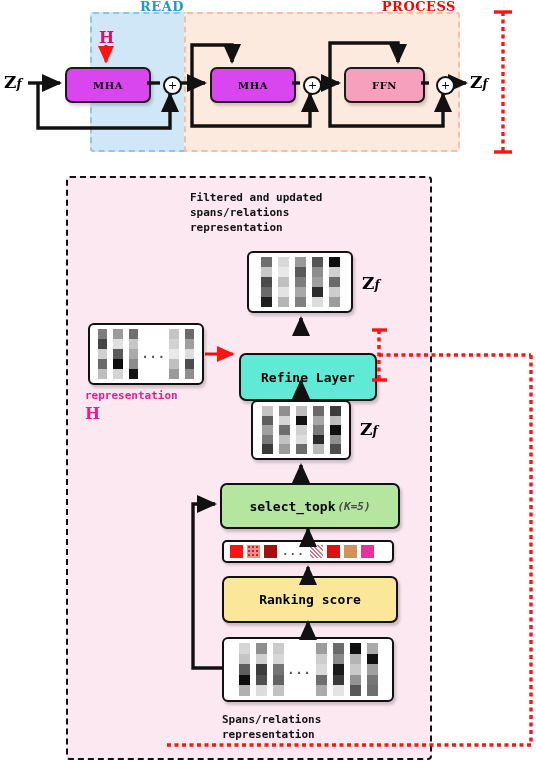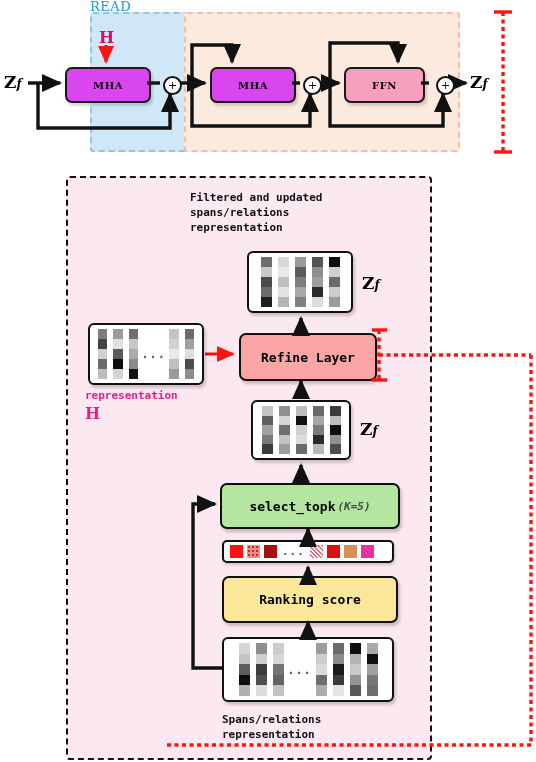--- a/index.html
+++ b/index.html
@@ -2,22 +2,22 @@
 <html><head>
 <meta charset="utf-8">
 <style>
   html,body{margin:0;padding:0;background:#ffffff;}
   body{width:536px;height:762px;position:relative;overflow:hidden;
        font-family:"DejaVu Sans Mono", monospace;}
   .abs{position:absolute;}
 
   
   #top-panel{left:0;top:0;width:536px;height:170px;}
-  .zone-label{font-family:"DejaVu Serif", serif;font-weight:normal;font-size:13px;
-              letter-spacing:.5px;text-align:left;}
+  .zone-label{font-family:"DejaVu Serif", serif;font-weight:bold;font-size:13px;
+              letter-spacing:.5px;text-align:right;}
   .zone{border:2px dashed;border-radius:3px;}
   #read-zone{left:90px;top:12px;width:94px;height:136px;background:#cfe7f7;border-color:#8fc6e8;}
   #process-zone{left:184px;top:12px;width:272px;height:136px;background:#fdeadf;border-color:#f6bfa5;}
   .nodebox{border:2px solid #1a1a1a;border-radius:7px;
            display:flex;align-items:center;justify-content:center;
            font-family:"DejaVu Serif", serif;font-weight:bold;
            box-shadow:2px 3px 3px rgba(0,0,0,.16);}
   .mha{background:#d946ef;font-size:10px;letter-spacing:.5px;}
   .ffn{background:#f6a0bd;font-size:10px;letter-spacing:.5px;}
   .opnode{width:15px;height:15px;border-radius:50%;border:2px solid #111;
@@ -38,39 +38,40 @@
           display:flex;align-items:stretch;justify-content:center;
           padding:4px 5px;box-sizing:border-box;}
   .mcol{display:flex;flex-direction:column;width:11px;margin:0 3px;}
   .mcol .cell{flex:1;}
   .dots{display:flex;align-items:center;justify-content:center;
         font-size:12px;font-weight:bold;color:#555;width:26px;letter-spacing:1px;}
   .procbox{border:2px solid #111;border-radius:7px;
            display:flex;align-items:center;justify-content:center;
            box-shadow:2px 3px 3px rgba(0,0,0,.2);
            font-family:"DejaVu Sans Mono", monospace;font-weight:bold;font-size:13px;}
-  #refine-layer{background:#fca5a5;}
+  #refine-layer{background:#5eead4;margin-top:20px;}
   #select-topk{background:#b5e6a0;}
   #ranking-score{background:#fbe79a;}
   .kval{font-style:italic;font-weight:bold;font-size:11px;color:#4a4a4a;margin-left:2px;}
   #score-bar{border:2px solid #111;border-radius:5px;background:#fff;
              display:flex;align-items:center;padding:0 4px;box-sizing:border-box;
              box-shadow:1px 2px 3px rgba(0,0,0,.18);}
   .swatch{width:13px;height:13px;margin:0 2px;}
   .sdots{font-size:11px;font-weight:bold;color:#555;margin:0 3px;letter-spacing:1px;}
 
   svg.ov{position:absolute;left:0;top:0;width:536px;height:762px;overflow:visible;
          pointer-events:none;}
 </style>
 </head>
 <body>
 
 <div class="abs" id="top-panel">
 
   <div class="abs zone-label" id="read-label" style="left:90px;top:-1px;width:94px;color:#1b9ad6;">READ</div>
+  <div class="abs zone-label" id="process-label" style="left:184px;top:-1px;width:272px;color:#ff0000;">PROCESS</div>
 
   <div class="abs zone" id="read-zone"></div>
   <div class="abs zone" id="process-zone"></div>
 
   <div class="abs zf-lab" style="left:4px;top:72px;">
     <span>Z</span><i>f</i>
   </div>
 
   <div class="abs hlab" style="left:99px;top:28px;">H</div>
 

